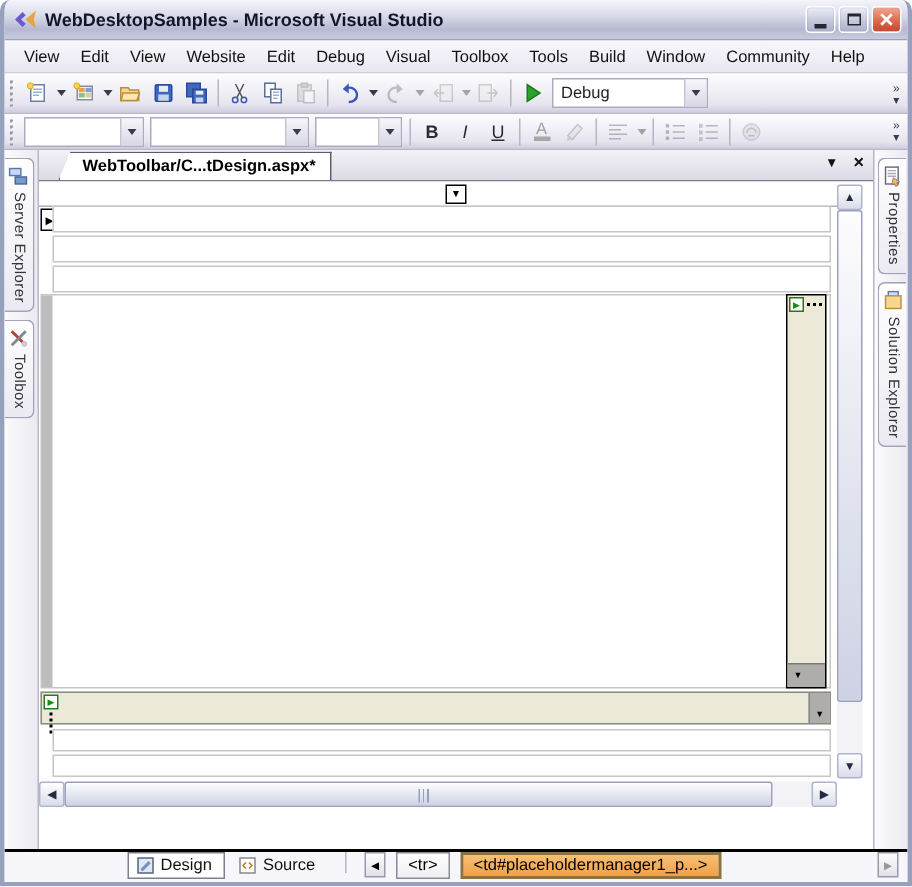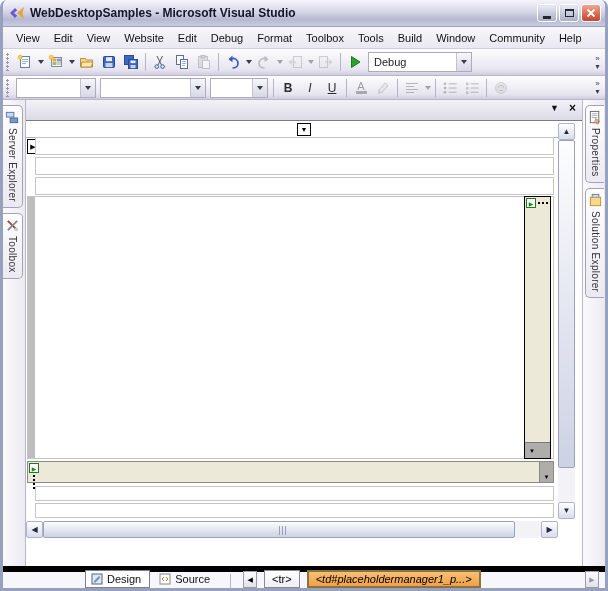--- a/index.html
+++ b/index.html
@@ -120,31 +120,31 @@
   .hscroll .thumb { flex:1; margin:0; }
   .hscroll .track { flex:0 0 26px; }
   .hgrip { position:absolute; left:50%; top:4px; width:9px; height:9px;
     background-image:repeating-linear-gradient(to right,#9aa0bc 0 1px, transparent 1px 3px); }
   .vscroll { position:absolute; right:7px; top:2px; width:17px; height:396px; display:flex; flex-direction:column; }
   .vscroll .sbtn { height:17px; flex:0 0 17px; }
   .vscroll .thumb { flex:0 0 328px; }
   .vscroll .track { flex:1; }
 
   
-  .viewbar { height:22px; flex:0 0 22px; display:flex; align-items:flex-end; gap:4px;
-    background:#f7f6fa; border-top:6px solid #000000; padding:0 6px 0 82px; font-size:11px; color:#111; }
+  .viewbar { height:22px; flex:0 0 22px; display:flex; align-items:flex-start; gap:4px;
+    background:#f7f6fa; border-top:2px solid #000000; padding:0 6px 0 82px; font-size:11px; color:#111; }
   .vbtn { height:18px; display:flex; align-items:center; gap:4px; padding:0 8px 0 5px; }
   .vbtn.active { background:#fff; border:1px solid #7f7f92; }
   .vbtn svg { width:12px; height:12px; }
   .vsep { width:1px; height:14px; background:#b7b4c7; margin:0 8px; }
   .navbtn { width:14px; height:17px; border:1px solid #9a98aa; background:linear-gradient(#fdfdfe,#e2e1ea);
     display:flex; align-items:center; justify-content:center; font-size:7px; color:#000; }
   .tagbtn { height:18px; display:flex; align-items:center; padding:0 7px; font-size:11px; color:#000;
     border:1px solid #8a8a96; background:linear-gradient(#ffffff,#efeff4); margin-left:3px; white-space:nowrap; }
-  .tagbtn.hl { border:2px solid #8a7340; background:linear-gradient(#f8bf74,#f1a148);font-style:italic; }
+  .tagbtn.hl { border:2px solid #8a7340; background:linear-gradient(#f8bf74,#f1a148); }
   .vspacer { flex:1; }
   .navbtn.dis { color:#999; }
 
   
   .statusbar { height:21px; flex:0 0 21px; background:linear-gradient(#f5f4f9,#e4e3ed);
     border-top:1px solid #c2c0cc; display:flex; align-items:center; padding:0 8px; font-size:11px; color:#1c1c28; position:relative; }
   .sizegrip { position:absolute; right:2px; bottom:2px; width:11px; height:11px; }
 </style>
 </head>
 <body>
@@ -174,21 +174,21 @@
     </span>
   </div>
 
   <div class="menubar">
     <span class="mitem">View</span>
     <span class="mitem">Edit</span>
     <span class="mitem">View</span>
     <span class="mitem">Website</span>
     <span class="mitem">Edit</span>
     <span class="mitem">Debug</span>
-    <span class="mitem">Format</span>
+    <span class="mitem">Visual</span>
     <span class="mitem">Toolbox</span>
     <span class="mitem">Tools</span>
     <span class="mitem">Build</span>
     <span class="mitem">Window</span>
     <span class="mitem">Community</span>
     <span class="mitem">Help</span>
   </div>
 
   <div class="toolbar std">
     <span class="grip"></span>
@@ -409,20 +409,23 @@
             <path d="M3 3l10 10" stroke="#b04030"></path>
             <path d="M13 3L3 13" stroke="#808890"></path>
             <circle cx="12" cy="12" r="2" fill="#c8c8d0" stroke="none"></circle>
           </svg>
         <span class="vlbl">Toolbox</span>
       </div>
     </div>
 
     <div class="center">
       <div class="doctabs">
+        <div class="doctab">
+          <span>WebToolbar/C...tDesign.aspx*</span>
+        </div>
         <div class="doctab-ctrl">
           <span>▼</span>
           <span class="x">×</span>
         </div>
       </div>
 
       <div class="docarea">
         <div class="smarttag-top">
           <span>▼</span>
         </div>

